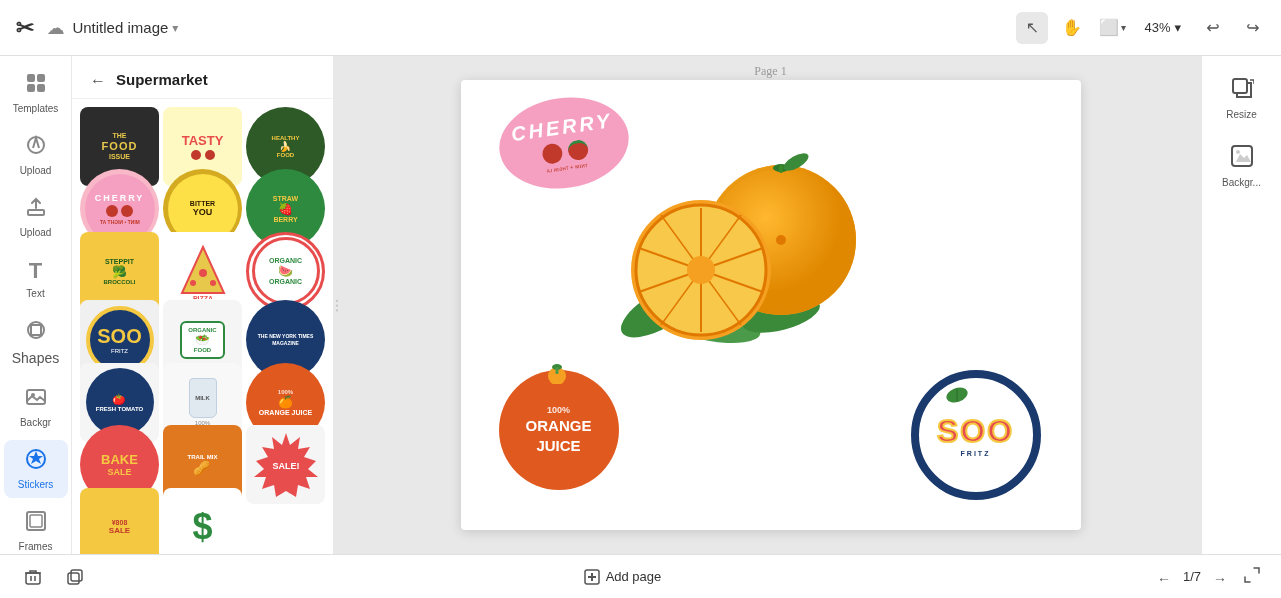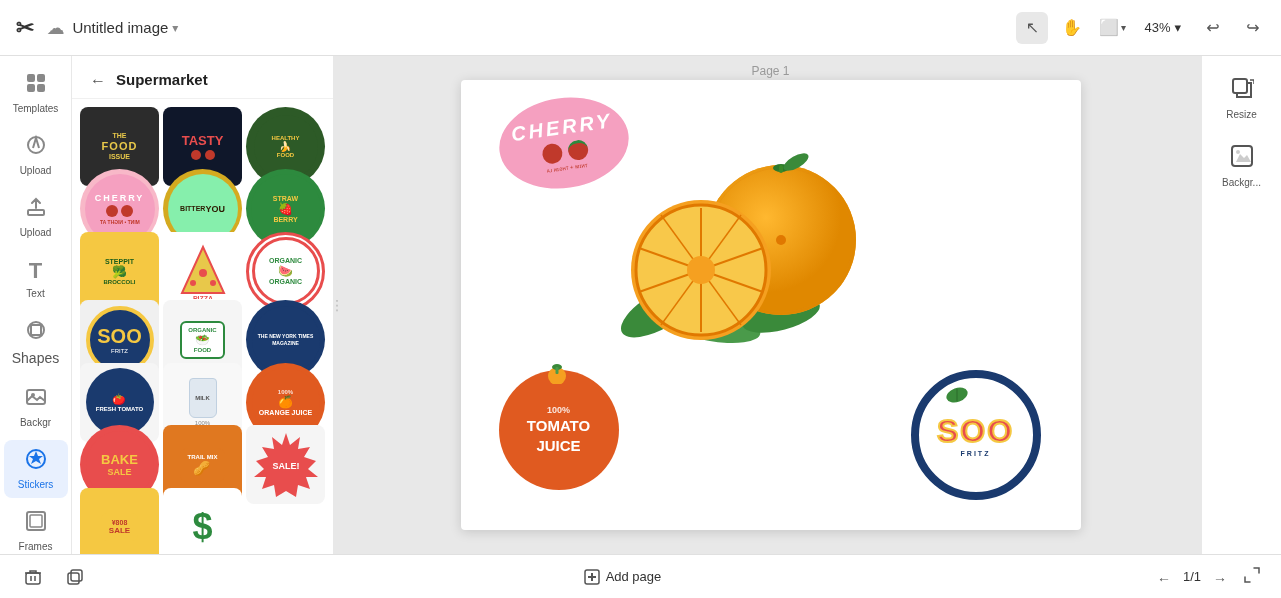--- a/index.html
+++ b/index.html
@@ -162,20 +162,21 @@
       flex-direction: column;
     }
     .page-label {
       position: absolute;
       top: 8px;
       left: 50%;
       transform: translateX(-50%);
       font-size: 12px;
       color: #999;
       z-index: 2;
+      font-family: Liberation Serif, serif;
     }
     .canvas-content {
       flex: 1;
       display: flex;
       align-items: center;
       justify-content: center;
     }
     .canvas-page {
       width: 620px;
       height: 450px;
@@ -423,21 +424,21 @@
     </div>
     <div class="sticker-grid">
 
       <div class="sticker-cell s-food-issue">
         <div style="padding:6px;text-align:center;">
           <div style="font-size:7px;color:#e8c84a;font-weight:900;">THE</div>
           <div style="font-size:11px;color:#e8c84a;font-weight:900;letter-spacing:1px;">FOOD</div>
           <div style="font-size:7px;color:#e8c84a;font-weight:700;">ISSUE</div>
         </div>
       </div>
-      <div class="sticker-cell" style="background:#0f172a;">
+      <div class="sticker-cell" style="background:#fef9c3;">
         <div style="display:flex;flex-direction:column;align-items:center;gap:2px;">
           <div style="font-size:13px;font-weight:900;color:#e84d4d;">TASTY</div>
           <div style="display:flex;gap:4px;">
             <div style="width:10px;height:10px;background:#c0392b;border-radius:50%;"></div>
             <div style="width:10px;height:10px;background:#c0392b;border-radius:50%;"></div>
           </div>
         </div>
       </div>
       <div class="sticker-cell s-healthy">
         <div style="width:64px;height:64px;background:#2d5a27;border-radius:50%;display:flex;flex-direction:column;align-items:center;justify-content:center;padding:4px;">
@@ -451,21 +452,21 @@
         <div style="width:70px;height:70px;background:#f5a0c0;border-radius:50%;display:flex;flex-direction:column;align-items:center;justify-content:center;">
           <div style="font-size:9px;font-weight:900;color:#fff;letter-spacing:2px;">CHERRY</div>
           <div style="display:flex;gap:3px;margin:2px 0;">
             <div style="width:12px;height:12px;background:#c0392b;border-radius:50%;"></div>
             <div style="width:12px;height:12px;background:#c0392b;border-radius:50%;"></div>
           </div>
           <div style="font-size:5px;color:#c0392b;transform:scaleX(-1);">MINT • NIGHT AT</div>
         </div>
       </div>
       <div class="sticker-cell s-bitter">
-        <div style="width:70px;height:70px;background:#86efac;border-radius:50%;display:flex;flex-direction:row;align-items:center;justify-content:center;">
+        <div style="width:70px;height:70px;background:#fde047;border-radius:50%;display:flex;flex-direction:column;align-items:center;justify-content:center;">
           <div style="font-size:7px;color:#2c1a00;font-weight:800;">BITTER</div>
           <div style="font-size:9px;color:#2c1a00;font-weight:900;">YOU</div>
         </div>
       </div>
       <div class="sticker-cell s-strawberry">
         <div style="width:70px;height:70px;background:#2d8a3e;border-radius:50%;display:flex;flex-direction:column;align-items:center;justify-content:center;">
           <div style="font-size:7px;color:#f5c842;font-weight:900;">STRAW</div>
           <div style="font-size:12px;">🍓</div>
           <div style="font-size:7px;color:#f5c842;font-weight:900;">BERRY</div>
         </div>
@@ -633,21 +634,21 @@
         <div class="orange-juice-badge">
 
           <div style="font-size:14px;position:absolute;top:-8px;left:48px;">
             <svg width="20" height="22" viewBox="0 0 20 22">
               <circle cx="10" cy="14" r="9" fill="#f5a020"></circle>
               <ellipse cx="10" cy="5" rx="5" ry="3" fill="#3a8a3a"></ellipse>
               <rect x="8.5" y="5" width="3" height="7" fill="#4a9a4a" rx="1"></rect>
             </svg>
           </div>
           <div style="font-size:9px;color:rgba(255,255,255,0.85);font-weight:700;">100%</div>
-          <div style="font-size:15px;font-weight:900;color:#fff;">TOMATO</div>
+          <div style="font-size:15px;font-weight:900;color:#fff;">ORANGE</div>
           <div style="font-size:15px;font-weight:900;color:#ffffff;">JUICE</div>
         </div>
 
         <div class="soo-badge">
           <div style="position:relative;">
 
             <div style="position:absolute;top:-30px;left:8px;">
               <svg width="24" height="20" viewBox="0 0 24 20">
                 <ellipse cx="12" cy="12" rx="11" ry="7" fill="#3a8a3a" transform="rotate(-20 12 12)"></ellipse>
                 <line x1="12" y1="6" x2="12" y2="18" stroke="#2a6a2a" stroke-width="1"></line>
@@ -710,21 +711,21 @@
       <svg width="16" height="16" viewBox="0 0 16 16">
           <rect x="1" y="1" width="14" height="14" rx="2" fill="none" stroke="#555" stroke-width="1.5"></rect>
           <line x1="8" y1="4" x2="8" y2="12" stroke="#555" stroke-width="2"></line>
           <line x1="4" y1="8" x2="12" y2="8" stroke="#555" stroke-width="2"></line>
         </svg>
       <span class="add-page-label">Add page</span>
     </button>
   </div>
   <div class="bottom-right" style="display:flex;align-items:center;gap:8px;">
     <button class="nav-arrow">←</button>
-    <span class="page-counter">1/1</span>
+    <span class="page-counter">1/7</span>
     <button class="nav-arrow">→</button>
     <button class="expand-btn">
       <svg width="18" height="18" viewBox="0 0 18 18">
           <path d="M2 11 L2 16 L7 16" stroke="#555" stroke-width="1.5" fill="none" stroke-linecap="round"></path>
           <path d="M16 7 L16 2 L11 2" stroke="#555" stroke-width="1.5" fill="none" stroke-linecap="round"></path>
           <path d="M2 11 L7 16" stroke="#555" stroke-width="0" fill="none"></path>
         </svg>
     </button>
   </div>
 </div>

